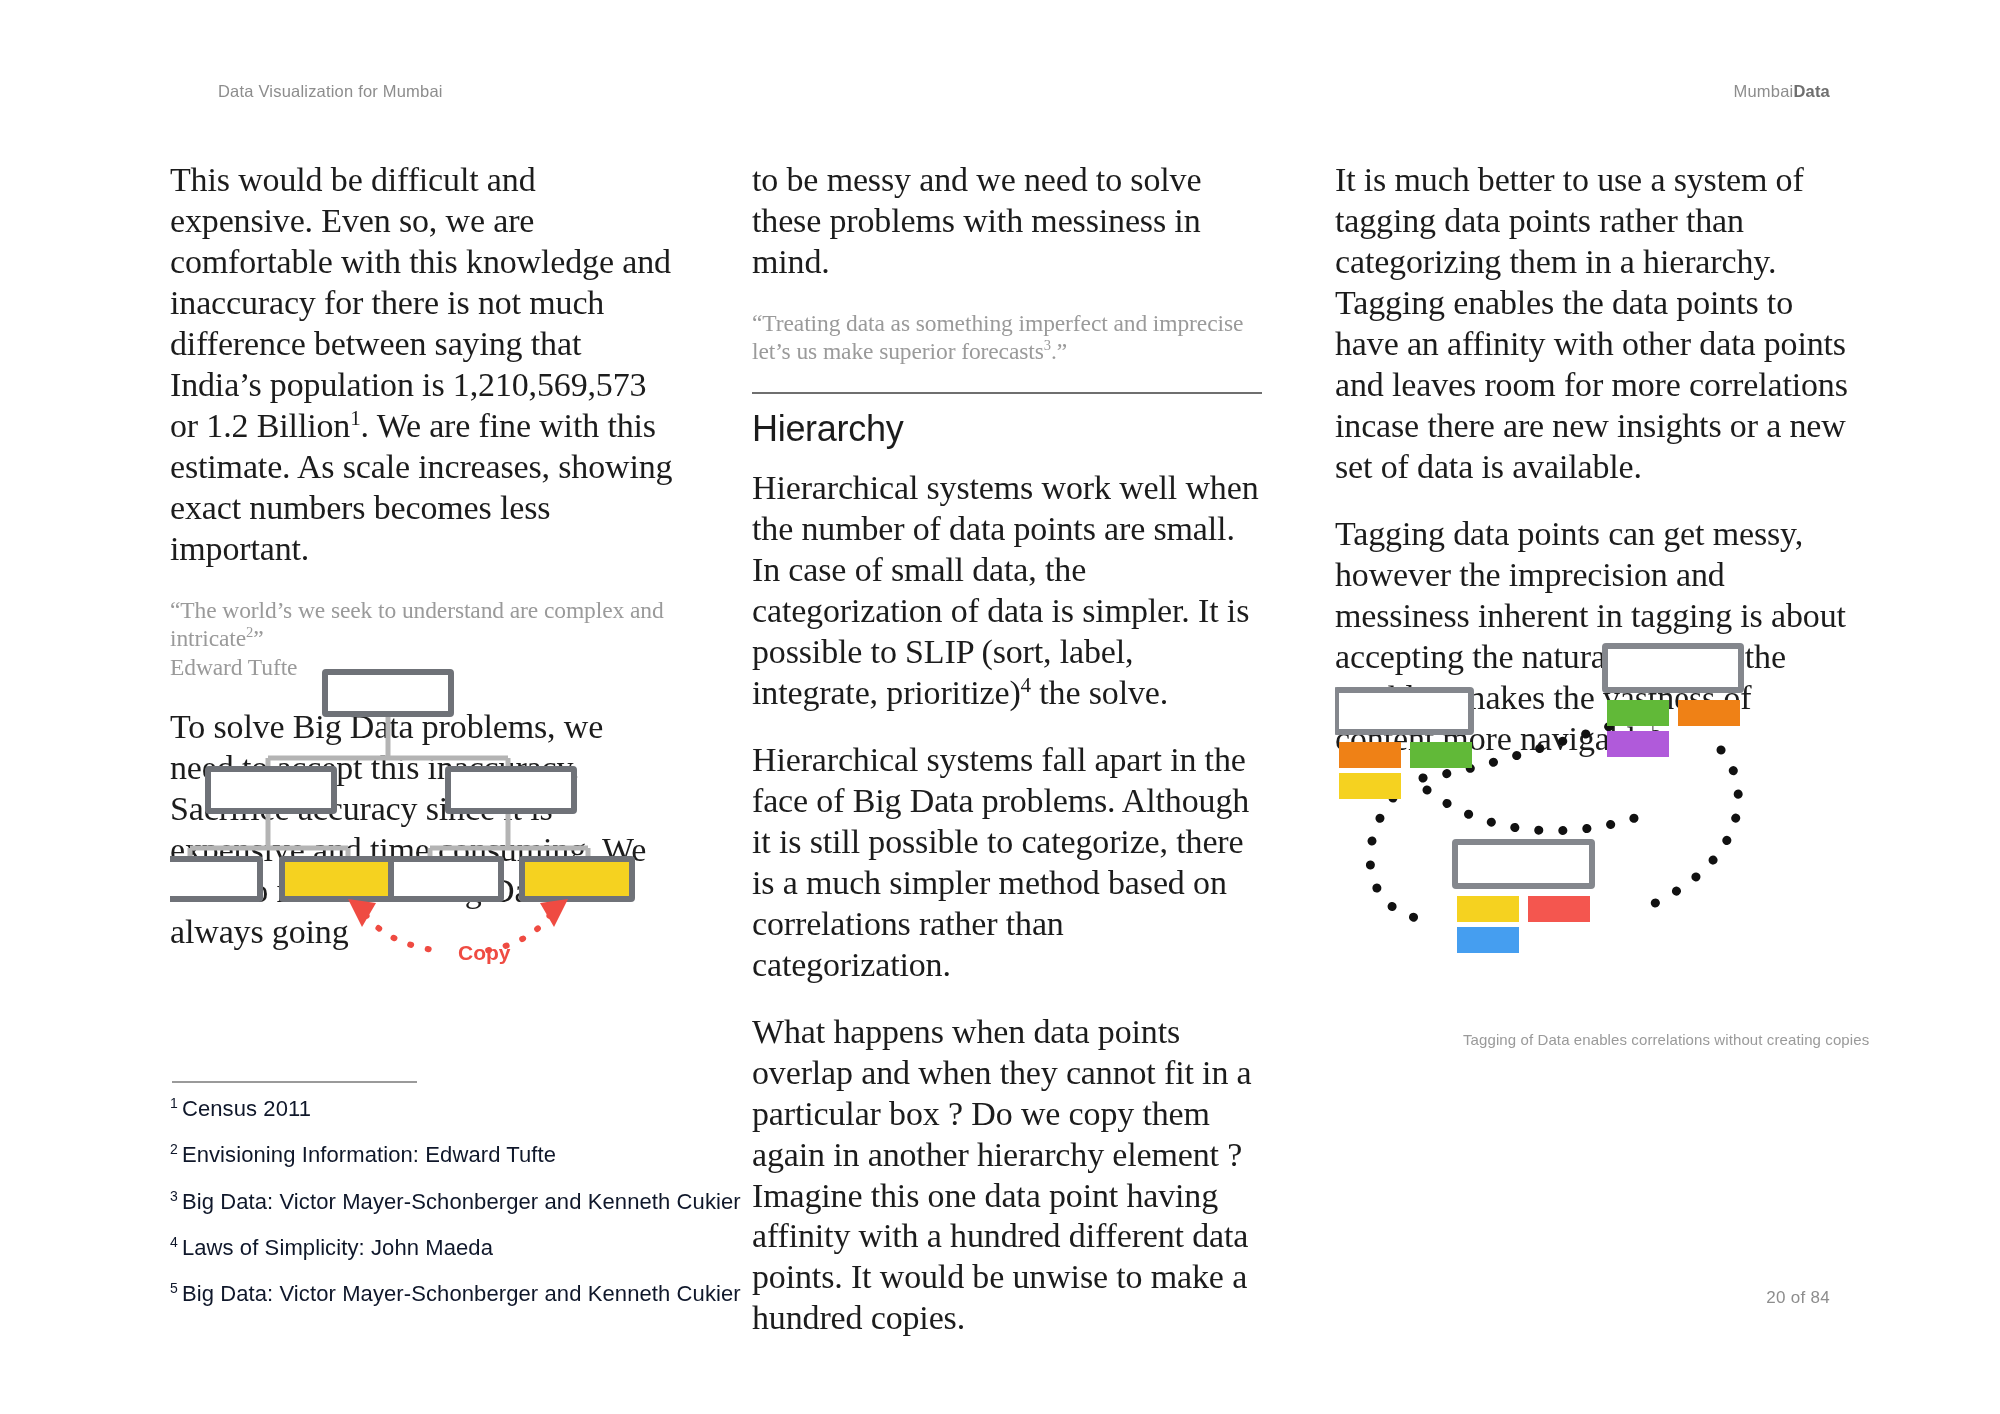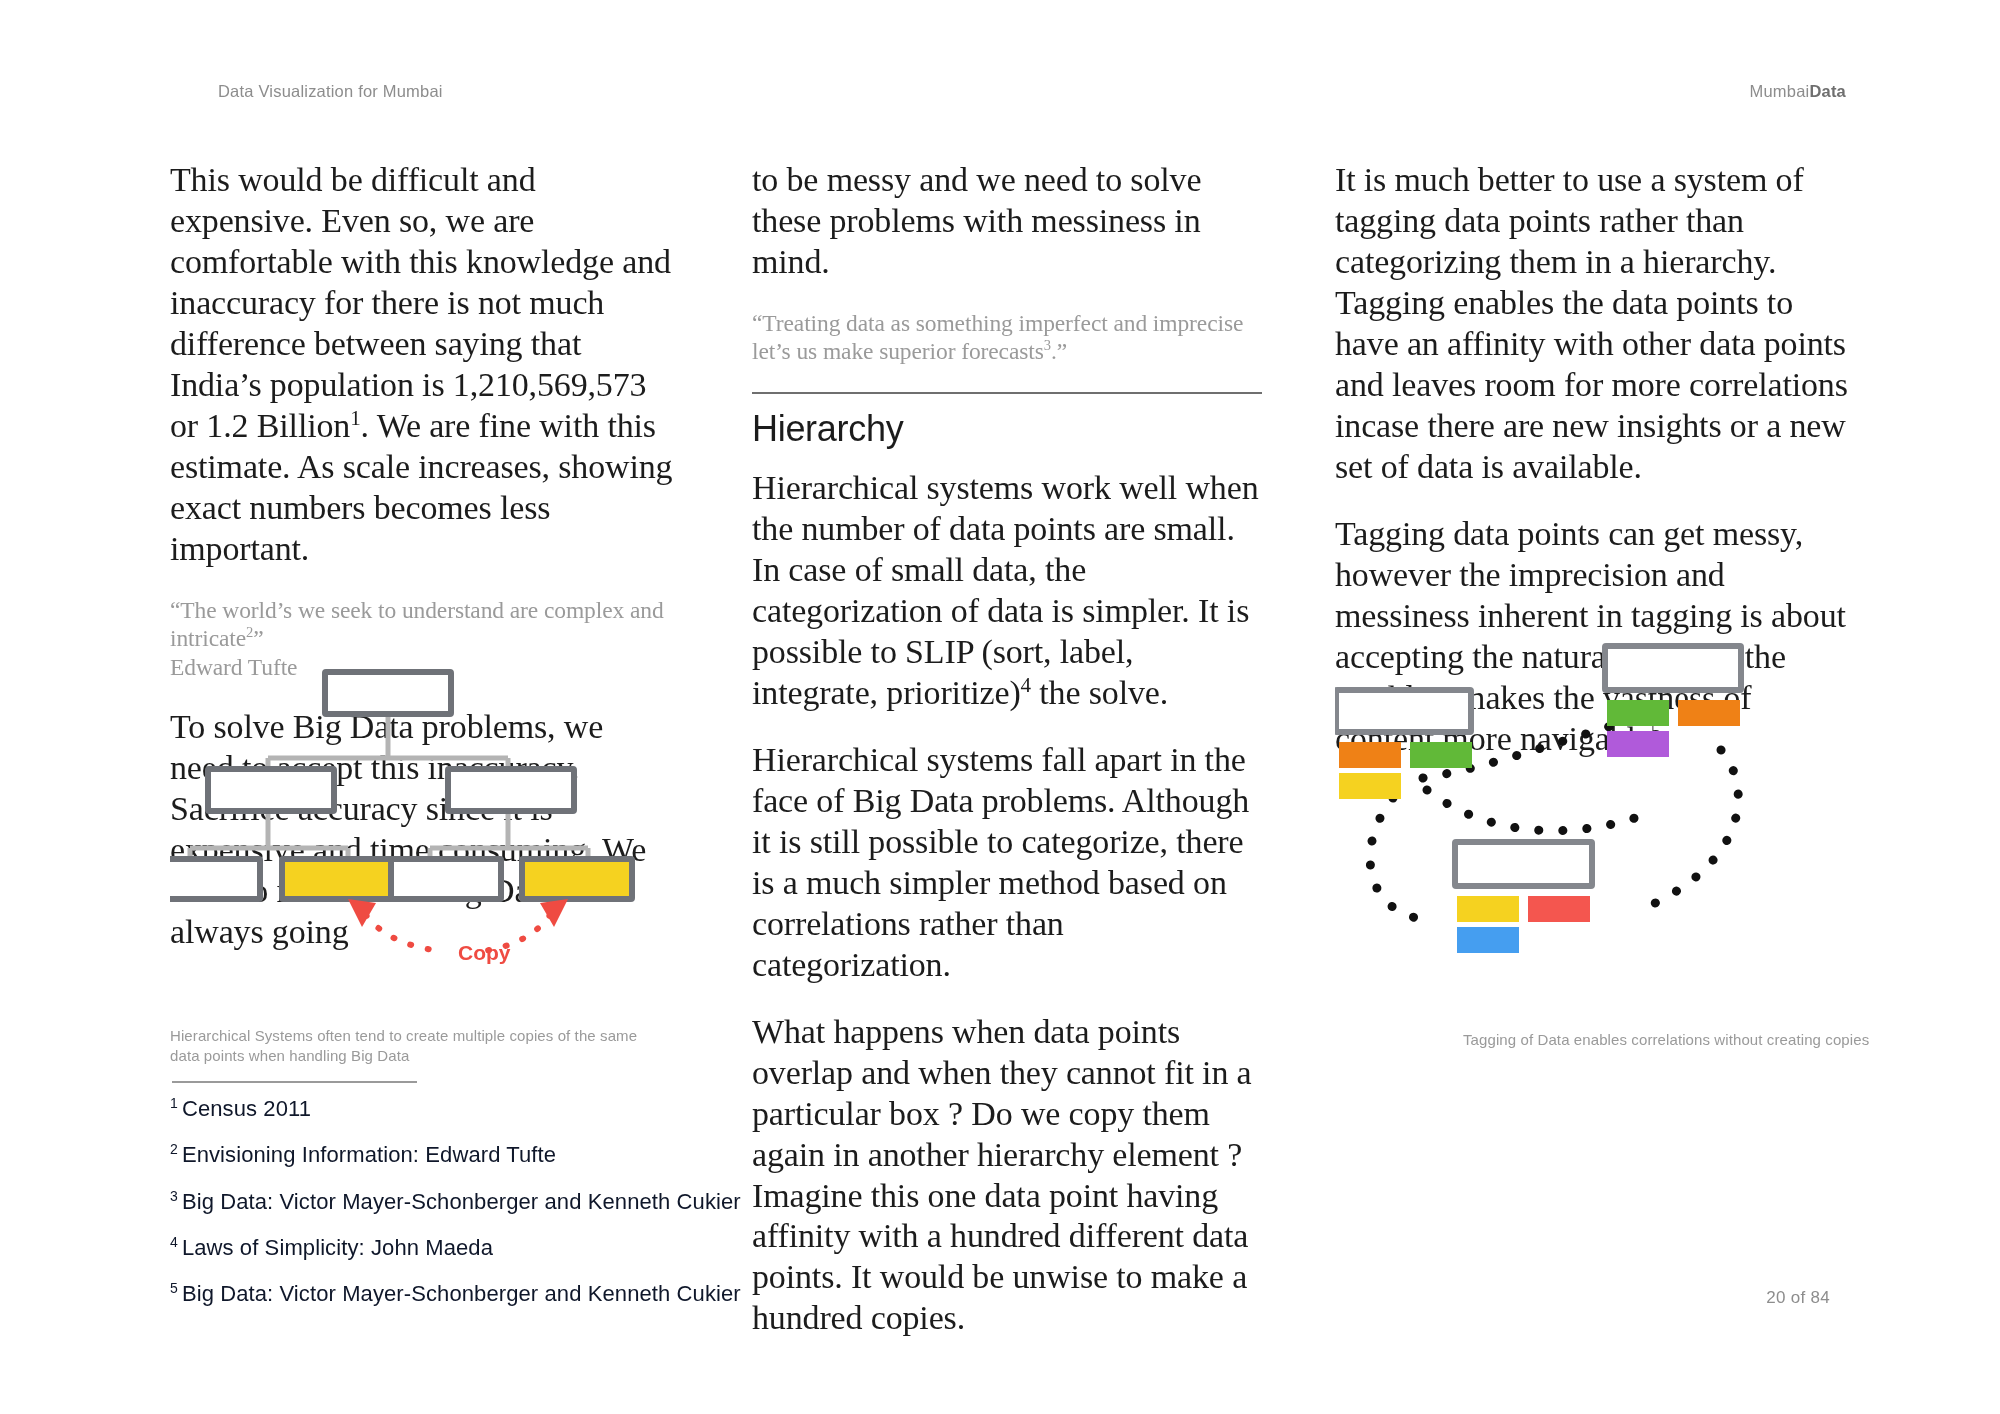--- a/index.html
+++ b/index.html
@@ -25,21 +25,21 @@
   .runhead {
     position: absolute;
     top: 82px;
     font-family: "Liberation Sans", sans-serif;
     font-size: 16.5px;
     color: #8d8d8d;
     letter-spacing: 0.2px;
     white-space: nowrap;
   }
   .runhead-left  { left: 170px; margin-left: 48px; }
-  .runhead-right { right: 154px; text-align: center; }
+  .runhead-right { right: 170px; text-align: center; }
   .runhead-right .brand-light { color: #8d8d8d; }
   .runhead-right .brand-bold  { color: #6f6f6f; font-weight: bold; }
 
   
   .col {
     position: absolute;
     top: 160px;
   }
   .col1 { left: 170px;  width: 505px; }
   .col2 { left: 752px;  width: 510px; }
@@ -209,21 +209,20 @@
         <path d="M 196,250 C 215,276 250,284 272,286" fill="none" stroke="#ef4b42" stroke-width="6" stroke-linecap="round" stroke-dasharray="1 17"></path>
         <path d="M 380,250 C 362,276 330,284 312,286" fill="none" stroke="#ef4b42" stroke-width="6" stroke-linecap="round" stroke-dasharray="1 17"></path>
         <polygon points="178,234 206,238 192,262" fill="#ef4b42"></polygon>
         <polygon points="398,234 370,238 384,262" fill="#ef4b42"></polygon>
       </g>
 
       <text x="288" y="295" fill="#ef4b42" font-family="Liberation Sans, sans-serif" font-size="21" font-weight="bold">Copy</text>
     </svg>
   </div>
 
-  <div class="fig-caption cap-hier">Hierarchical Systems often tend to create multiple copies of the same data points when handling Big Data</div>
   <div class="cap-rule"></div>
 
   <div class="figure fig-tag">
     <svg width="515" height="340" viewBox="0 0 515 340">
 
       <g fill="none" stroke="#111111" stroke-width="9" stroke-linecap="round" stroke-dasharray="0.1 24">
 
         <path d="M 88,138 C 150,128 205,108 276,86"></path>
 
         <path d="M 58,158 C 20,205 28,272 92,280"></path>

